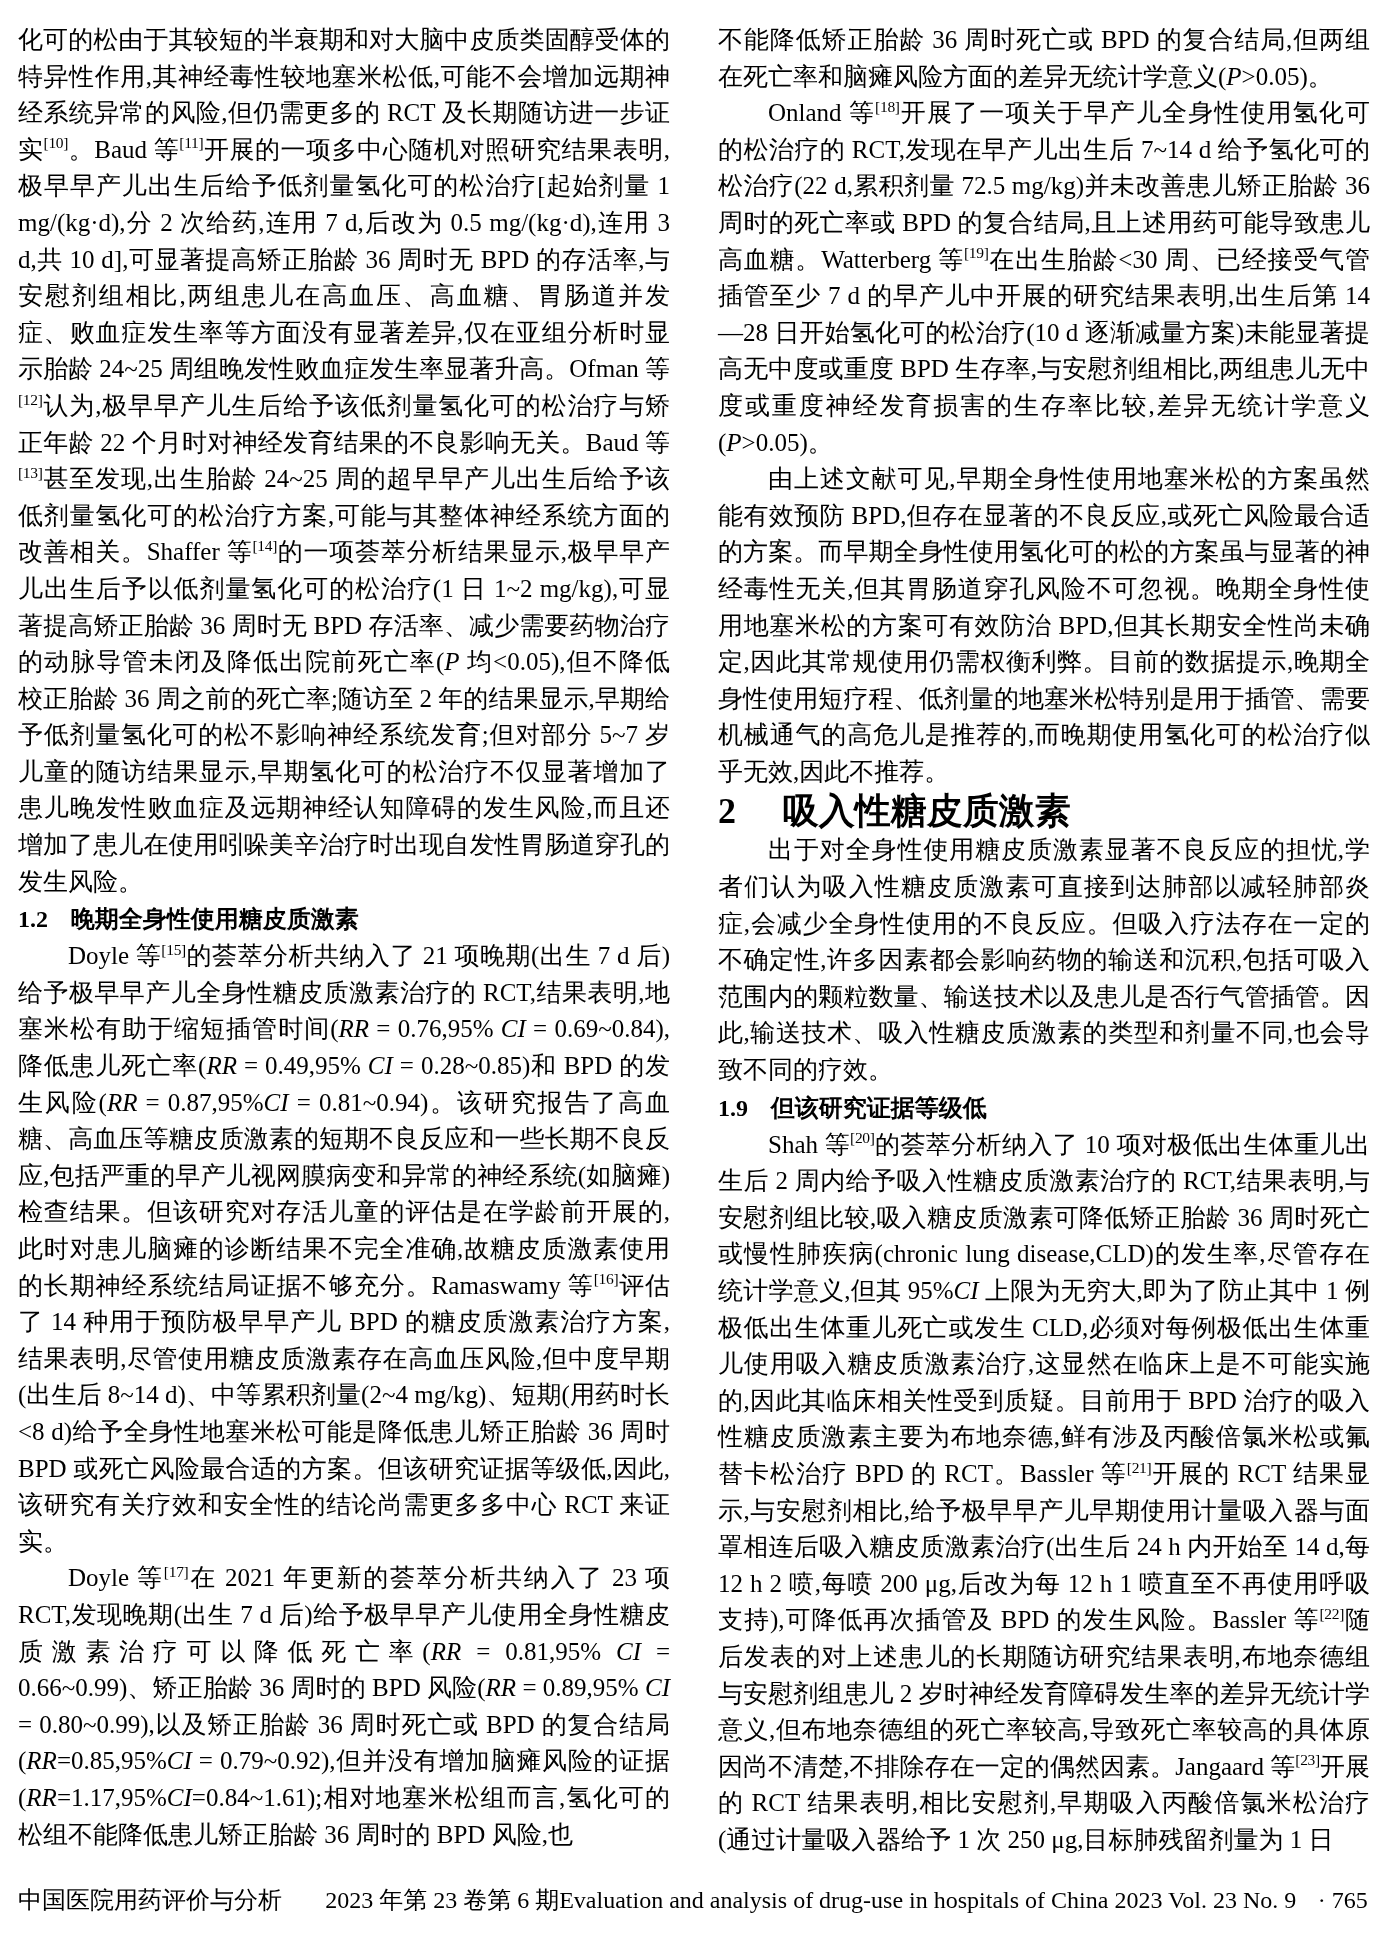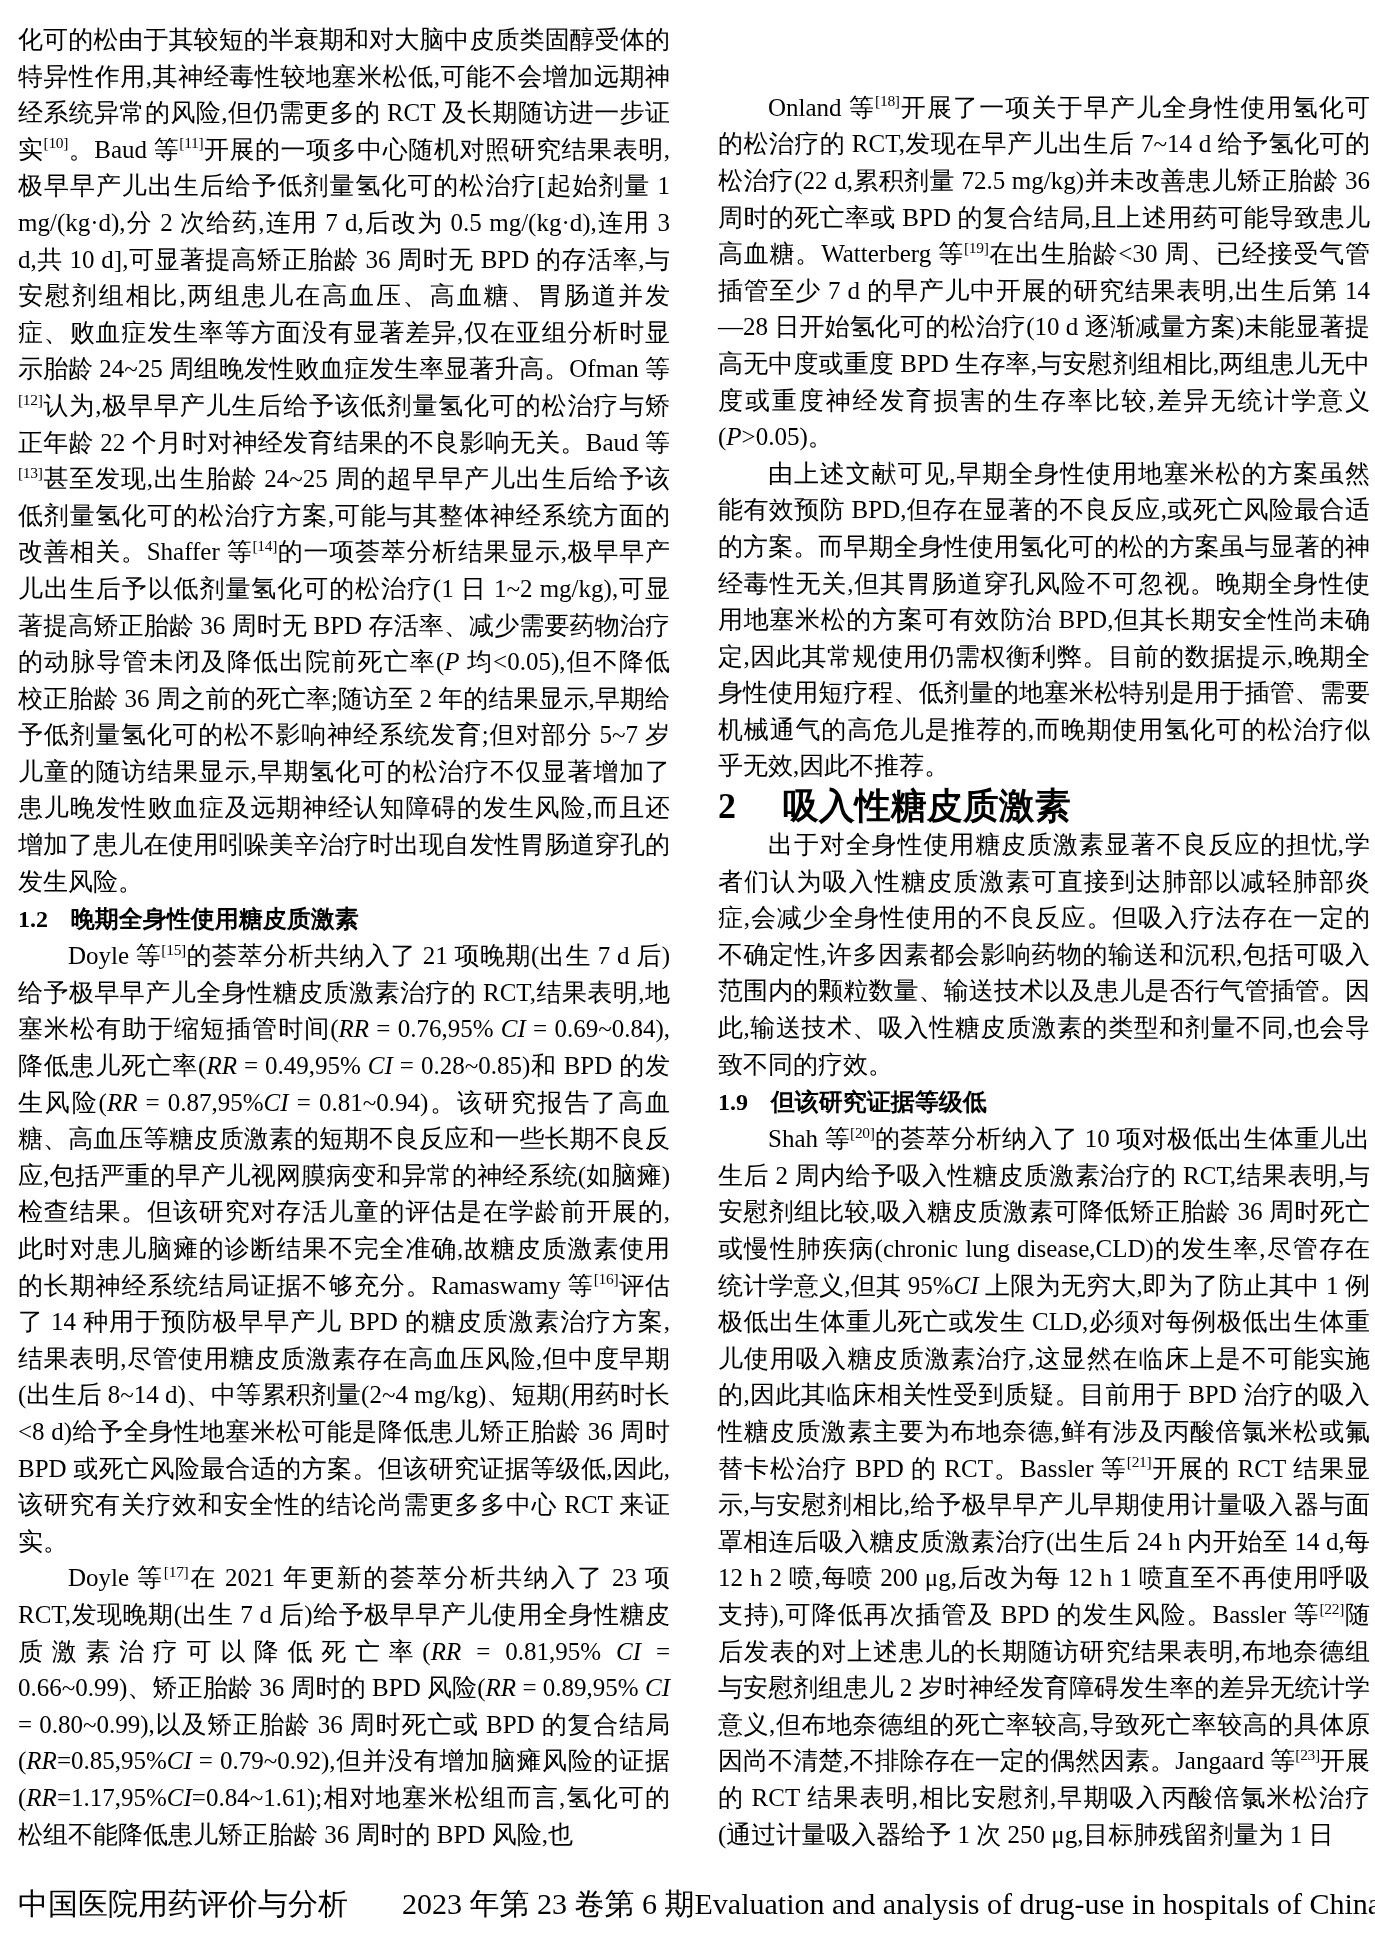--- a/index.html
+++ b/index.html
@@ -2,47 +2,48 @@
 <html lang="zh"><head>
 <meta charset="utf-8">
 <style>
   html,body{margin:0;padding:0;}
   body{
     width:1375px;height:1940px;background:#ffffff;color:#000000;
     font-family:"Liberation Serif","DejaVu Serif",serif;
     -webkit-font-smoothing:antialiased;
   }
   .page{position:relative;width:1375px;height:1940px;overflow:hidden;background:#ffffff;}
-  .columns{position:absolute;top:22px;left:18px;display:flex;gap:48px;align-items:flex-end;}
+  .columns{position:absolute;top:22px;left:18px;display:flex;gap:48px;}
   .col{width:652px;font-size:25px;line-height:36.6px;text-align:justify;text-justify:inter-ideograph;word-break:break-word;}
   .para{margin:0;}
   .para.indent{text-indent:2em;}
   sup{font-size:0.62em;line-height:0;vertical-align:super;letter-spacing:-0.02em;margin-top:8px;}
   i{font-style:italic;}
   .sec-h1{font-family:"Liberation Sans","DejaVu Sans",sans-serif;font-weight:bold;font-size:36px;line-height:42px;text-align:left;}
   .sec-h1 .hnum{font-family:"Liberation Serif","DejaVu Serif",serif;margin-right:1.3em;}
   .sec-h2{font-family:"Liberation Sans","DejaVu Sans",sans-serif;font-weight:bold;font-size:24px;line-height:37px;text-align:left;}
   .sec-h2 .hnum{font-family:"Liberation Serif","DejaVu Serif",serif;margin-right:0.95em;}
-  .footer{position:absolute;left:18px;right:20px;top:1884px;display:flex;justify-content:space-between;align-items:baseline;font-size:30px;white-space:nowrap;}
+  .footer{position:absolute;left:18px;right:20px;top:1884px;display:flex;justify-content:space-between;align-items:baseline;font-size:24px;white-space:nowrap;}
   .footer-left .issue{margin-left:1.8em;}
   .footer-right .pageno{margin-left:0.9em;}
 </style>
 </head>
 <body style="background: rgb(255, 255, 255); color: rgb(0, 0, 0);">
 
 <div class="page">
 
   <div class="columns">
     <div class="col">
         <p class="para">化可的松由于其较短的半衰期和对大脑中皮质类固醇受体的特异性作用,其神经毒性较地塞米松低,可能不会增加远期神经系统异常的风险,但仍需更多的 RCT 及长期随访进一步证实<sup>[10]</sup>。Baud 等<sup>[11]</sup>开展的一项多中心随机对照研究结果表明,极早早产儿出生后给予低剂量氢化可的松治疗[起始剂量 1 mg/(kg·d),分 2 次给药,连用 7 d,后改为 0.5 mg/(kg·d),连用 3 d,共 10 d],可显著提高矫正胎龄 36 周时无 BPD 的存活率,与安慰剂组相比,两组患儿在高血压、高血糖、胃肠道并发症、败血症发生率等方面没有显著差异,仅在亚组分析时显示胎龄 24~25 周组晚发性败血症发生率显著升高。Ofman 等<sup>[12]</sup>认为,极早早产儿生后给予该低剂量氢化可的松治疗与矫正年龄 22 个月时对神经发育结果的不良影响无关。Baud 等<sup>[13]</sup>甚至发现,出生胎龄 24~25 周的超早早产儿出生后给予该低剂量氢化可的松治疗方案,可能与其整体神经系统方面的改善相关。Shaffer 等<sup>[14]</sup>的一项荟萃分析结果显示,极早早产儿出生后予以低剂量氢化可的松治疗(1 日 1~2 mg/kg),可显著提高矫正胎龄 36 周时无 BPD 存活率、减少需要药物治疗的动脉导管未闭及降低出院前死亡率(<i>P</i> 均&lt;0.05),但不降低校正胎龄 36 周之前的死亡率;随访至 2 年的结果显示,早期给予低剂量氢化可的松不影响神经系统发育;但对部分 5~7 岁儿童的随访结果显示,早期氢化可的松治疗不仅显著增加了患儿晚发性败血症及远期神经认知障碍的发生风险,而且还增加了患儿在使用吲哚美辛治疗时出现自发性胃肠道穿孔的发生风险。</p>
         <div class="sec-h2"><span class="hnum">1.2</span><span class="htxt">晚期全身性使用糖皮质激素</span></div>
         <p class="para indent">Doyle 等<sup>[15]</sup>的荟萃分析共纳入了 21 项晚期(出生 7 d 后)给予极早早产儿全身性糖皮质激素治疗的 RCT,结果表明,地塞米松有助于缩短插管时间(<i>RR</i> = 0.76,95% <i>CI</i> = 0.69~0.84),降低患儿死亡率(<i>RR</i> = 0.49,95% <i>CI</i> = 0.28~0.85)和 BPD 的发生风险(<i>RR</i> = 0.87,95%<i>CI</i> = 0.81~0.94)。该研究报告了高血糖、高血压等糖皮质激素的短期不良反应和一些长期不良反应,包括严重的早产儿视网膜病变和异常的神经系统(如脑瘫)检查结果。但该研究对存活儿童的评估是在学龄前开展的,此时对患儿脑瘫的诊断结果不完全准确,故糖皮质激素使用的长期神经系统结局证据不够充分。Ramaswamy 等<sup>[16]</sup>评估了 14 种用于预防极早早产儿 BPD 的糖皮质激素治疗方案,结果表明,尽管使用糖皮质激素存在高血压风险,但中度早期(出生后 8~14 d)、中等累积剂量(2~4 mg/kg)、短期(用药时长&lt;8 d)给予全身性地塞米松可能是降低患儿矫正胎龄 36 周时 BPD 或死亡风险最合适的方案。但该研究证据等级低,因此,该研究有关疗效和安全性的结论尚需更多多中心 RCT 来证实。</p>
         <p class="para indent">Doyle 等<sup>[17]</sup>在 2021 年更新的荟萃分析共纳入了 23 项 RCT,发现晚期(出生 7 d 后)给予极早早产儿使用全身性糖皮质激素治疗可以降低死亡率(<i>RR</i> = 0.81,95% <i>CI</i> = 0.66~0.99)、矫正胎龄 36 周时的 BPD 风险(<i>RR</i> = 0.89,95% <i>CI</i> = 0.80~0.99),以及矫正胎龄 36 周时死亡或 BPD 的复合结局(<i>RR</i>=0.85,95%<i>CI</i> = 0.79~0.92),但并没有增加脑瘫风险的证据(<i>RR</i>=1.17,95%<i>CI</i>=0.84~1.61);相对地塞米松组而言,氢化可的松组不能降低患儿矫正胎龄 36 周时的 BPD 风险,也</p>
       </div>
     <div class="col">
+        <p class="para">不能降低矫正胎龄 36 周时死亡或 BPD 的复合结局,但两组在死亡率和脑瘫风险方面的差异无统计学意义(<i>P</i>&gt;0.05)。</p>
         <p class="para indent">Onland 等<sup>[18]</sup>开展了一项关于早产儿全身性使用氢化可的松治疗的 RCT,发现在早产儿出生后 7~14 d 给予氢化可的松治疗(22 d,累积剂量 72.5 mg/kg)并未改善患儿矫正胎龄 36 周时的死亡率或 BPD 的复合结局,且上述用药可能导致患儿高血糖。Watterberg 等<sup>[19]</sup>在出生胎龄&lt;30 周、已经接受气管插管至少 7 d 的早产儿中开展的研究结果表明,出生后第 14—28 日开始氢化可的松治疗(10 d 逐渐减量方案)未能显著提高无中度或重度 BPD 生存率,与安慰剂组相比,两组患儿无中度或重度神经发育损害的生存率比较,差异无统计学意义(<i>P</i>&gt;0.05)。</p>
         <p class="para indent">由上述文献可见,早期全身性使用地塞米松的方案虽然能有效预防 BPD,但存在显著的不良反应,或死亡风险最合适的方案。而早期全身性使用氢化可的松的方案虽与显著的神经毒性无关,但其胃肠道穿孔风险不可忽视。晚期全身性使用地塞米松的方案可有效防治 BPD,但其长期安全性尚未确定,因此其常规使用仍需权衡利弊。目前的数据提示,晚期全身性使用短疗程、低剂量的地塞米松特别是用于插管、需要机械通气的高危儿是推荐的,而晚期使用氢化可的松治疗似乎无效,因此不推荐。</p>
         <div class="sec-h1"><span class="hnum">2</span><span class="htxt">吸入性糖皮质激素</span></div>
         <p class="para indent">出于对全身性使用糖皮质激素显著不良反应的担忧,学者们认为吸入性糖皮质激素可直接到达肺部以减轻肺部炎症,会减少全身性使用的不良反应。但吸入疗法存在一定的不确定性,许多因素都会影响药物的输送和沉积,包括可吸入范围内的颗粒数量、输送技术以及患儿是否行气管插管。因此,输送技术、吸入性糖皮质激素的类型和剂量不同,也会导致不同的疗效。</p>
         <div class="sec-h2"><span class="hnum">1.9</span><span class="htxt">但该研究证据等级低</span></div>
         <p class="para indent">Shah 等<sup>[20]</sup>的荟萃分析纳入了 10 项对极低出生体重儿出生后 2 周内给予吸入性糖皮质激素治疗的 RCT,结果表明,与安慰剂组比较,吸入糖皮质激素可降低矫正胎龄 36 周时死亡或慢性肺疾病(chronic lung disease,CLD)的发生率,尽管存在统计学意义,但其 95%<i>CI</i> 上限为无穷大,即为了防止其中 1 例极低出生体重儿死亡或发生 CLD,必须对每例极低出生体重儿使用吸入糖皮质激素治疗,这显然在临床上是不可能实施的,因此其临床相关性受到质疑。目前用于 BPD 治疗的吸入性糖皮质激素主要为布地奈德,鲜有涉及丙酸倍氯米松或氟替卡松治疗 BPD 的 RCT。Bassler 等<sup>[21]</sup>开展的 RCT 结果显示,与安慰剂相比,给予极早早产儿早期使用计量吸入器与面罩相连后吸入糖皮质激素治疗(出生后 24 h 内开始至 14 d,每 12 h 2 喷,每喷 200 μg,后改为每 12 h 1 喷直至不再使用呼吸支持),可降低再次插管及 BPD 的发生风险。Bassler 等<sup>[22]</sup>随后发表的对上述患儿的长期随访研究结果表明,布地奈德组与安慰剂组患儿 2 岁时神经发育障碍发生率的差异无统计学意义,但布地奈德组的死亡率较高,导致死亡率较高的具体原因尚不清楚,不排除存在一定的偶然因素。Jangaard 等<sup>[23]</sup>开展的 RCT 结果表明,相比安慰剂,早期吸入丙酸倍氯米松治疗(通过计量吸入器给予 1 次 250 μg,目标肺残留剂量为 1 日</p>
       </div>
   </div>
 
   <div class="footer">

